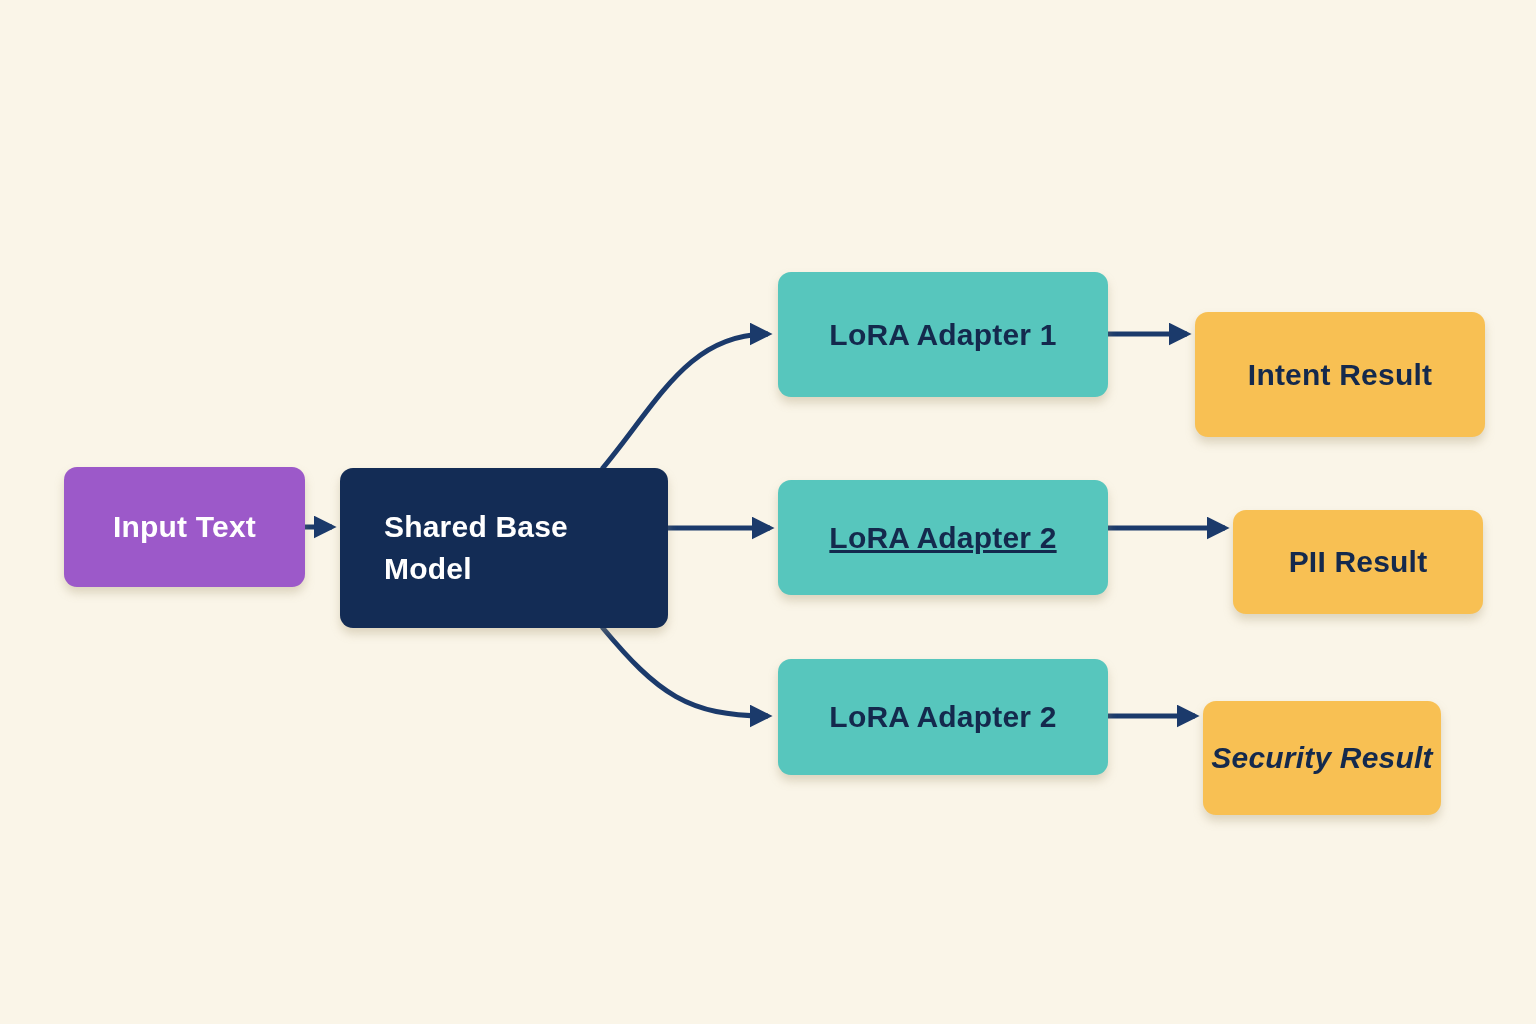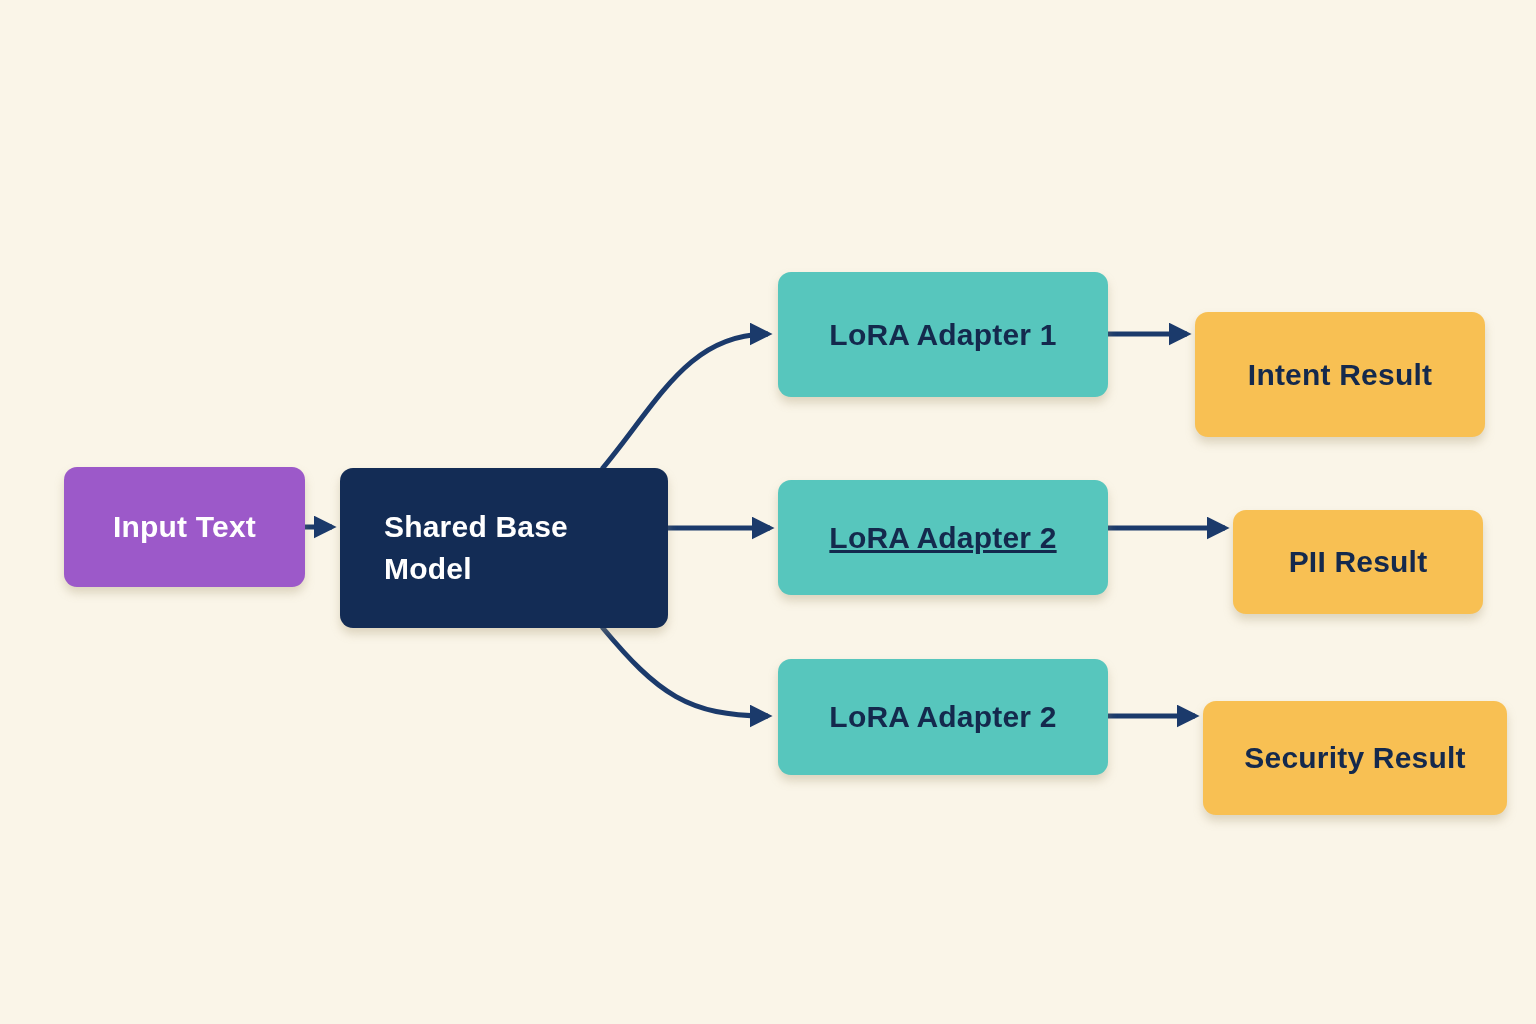--- a/index.html
+++ b/index.html
@@ -58,21 +58,21 @@
   .node-adapter1 { top: 272px; height: 125px; }
   .node-adapter2 { top: 480px; height: 115px; text-decoration: underline; }
   .node-adapter3 { top: 659px; height: 116px; }
   .node-result {
     background: #f8c053;
     color: #14294d;
     margin-top: 40px;
   }
   .node-result1 { left: 1195px; top: 272px; width: 290px; height: 125px; }
   .node-result2 { left: 1233px; top: 470px; width: 250px; height: 104px; }
-  .node-result3 { left: 1203px; top: 661px; width: 304px; height: 114px; }
+  .node-result3 { left: 1203px; top: 661px; width: 238px; height: 114px; font-style: italic; }
   .edge {
     stroke: #1b3a6b;
     stroke-width: 5;
     fill: none;
   }
 </style>
 </head>
 <body>
 
 <div class="canvas">

